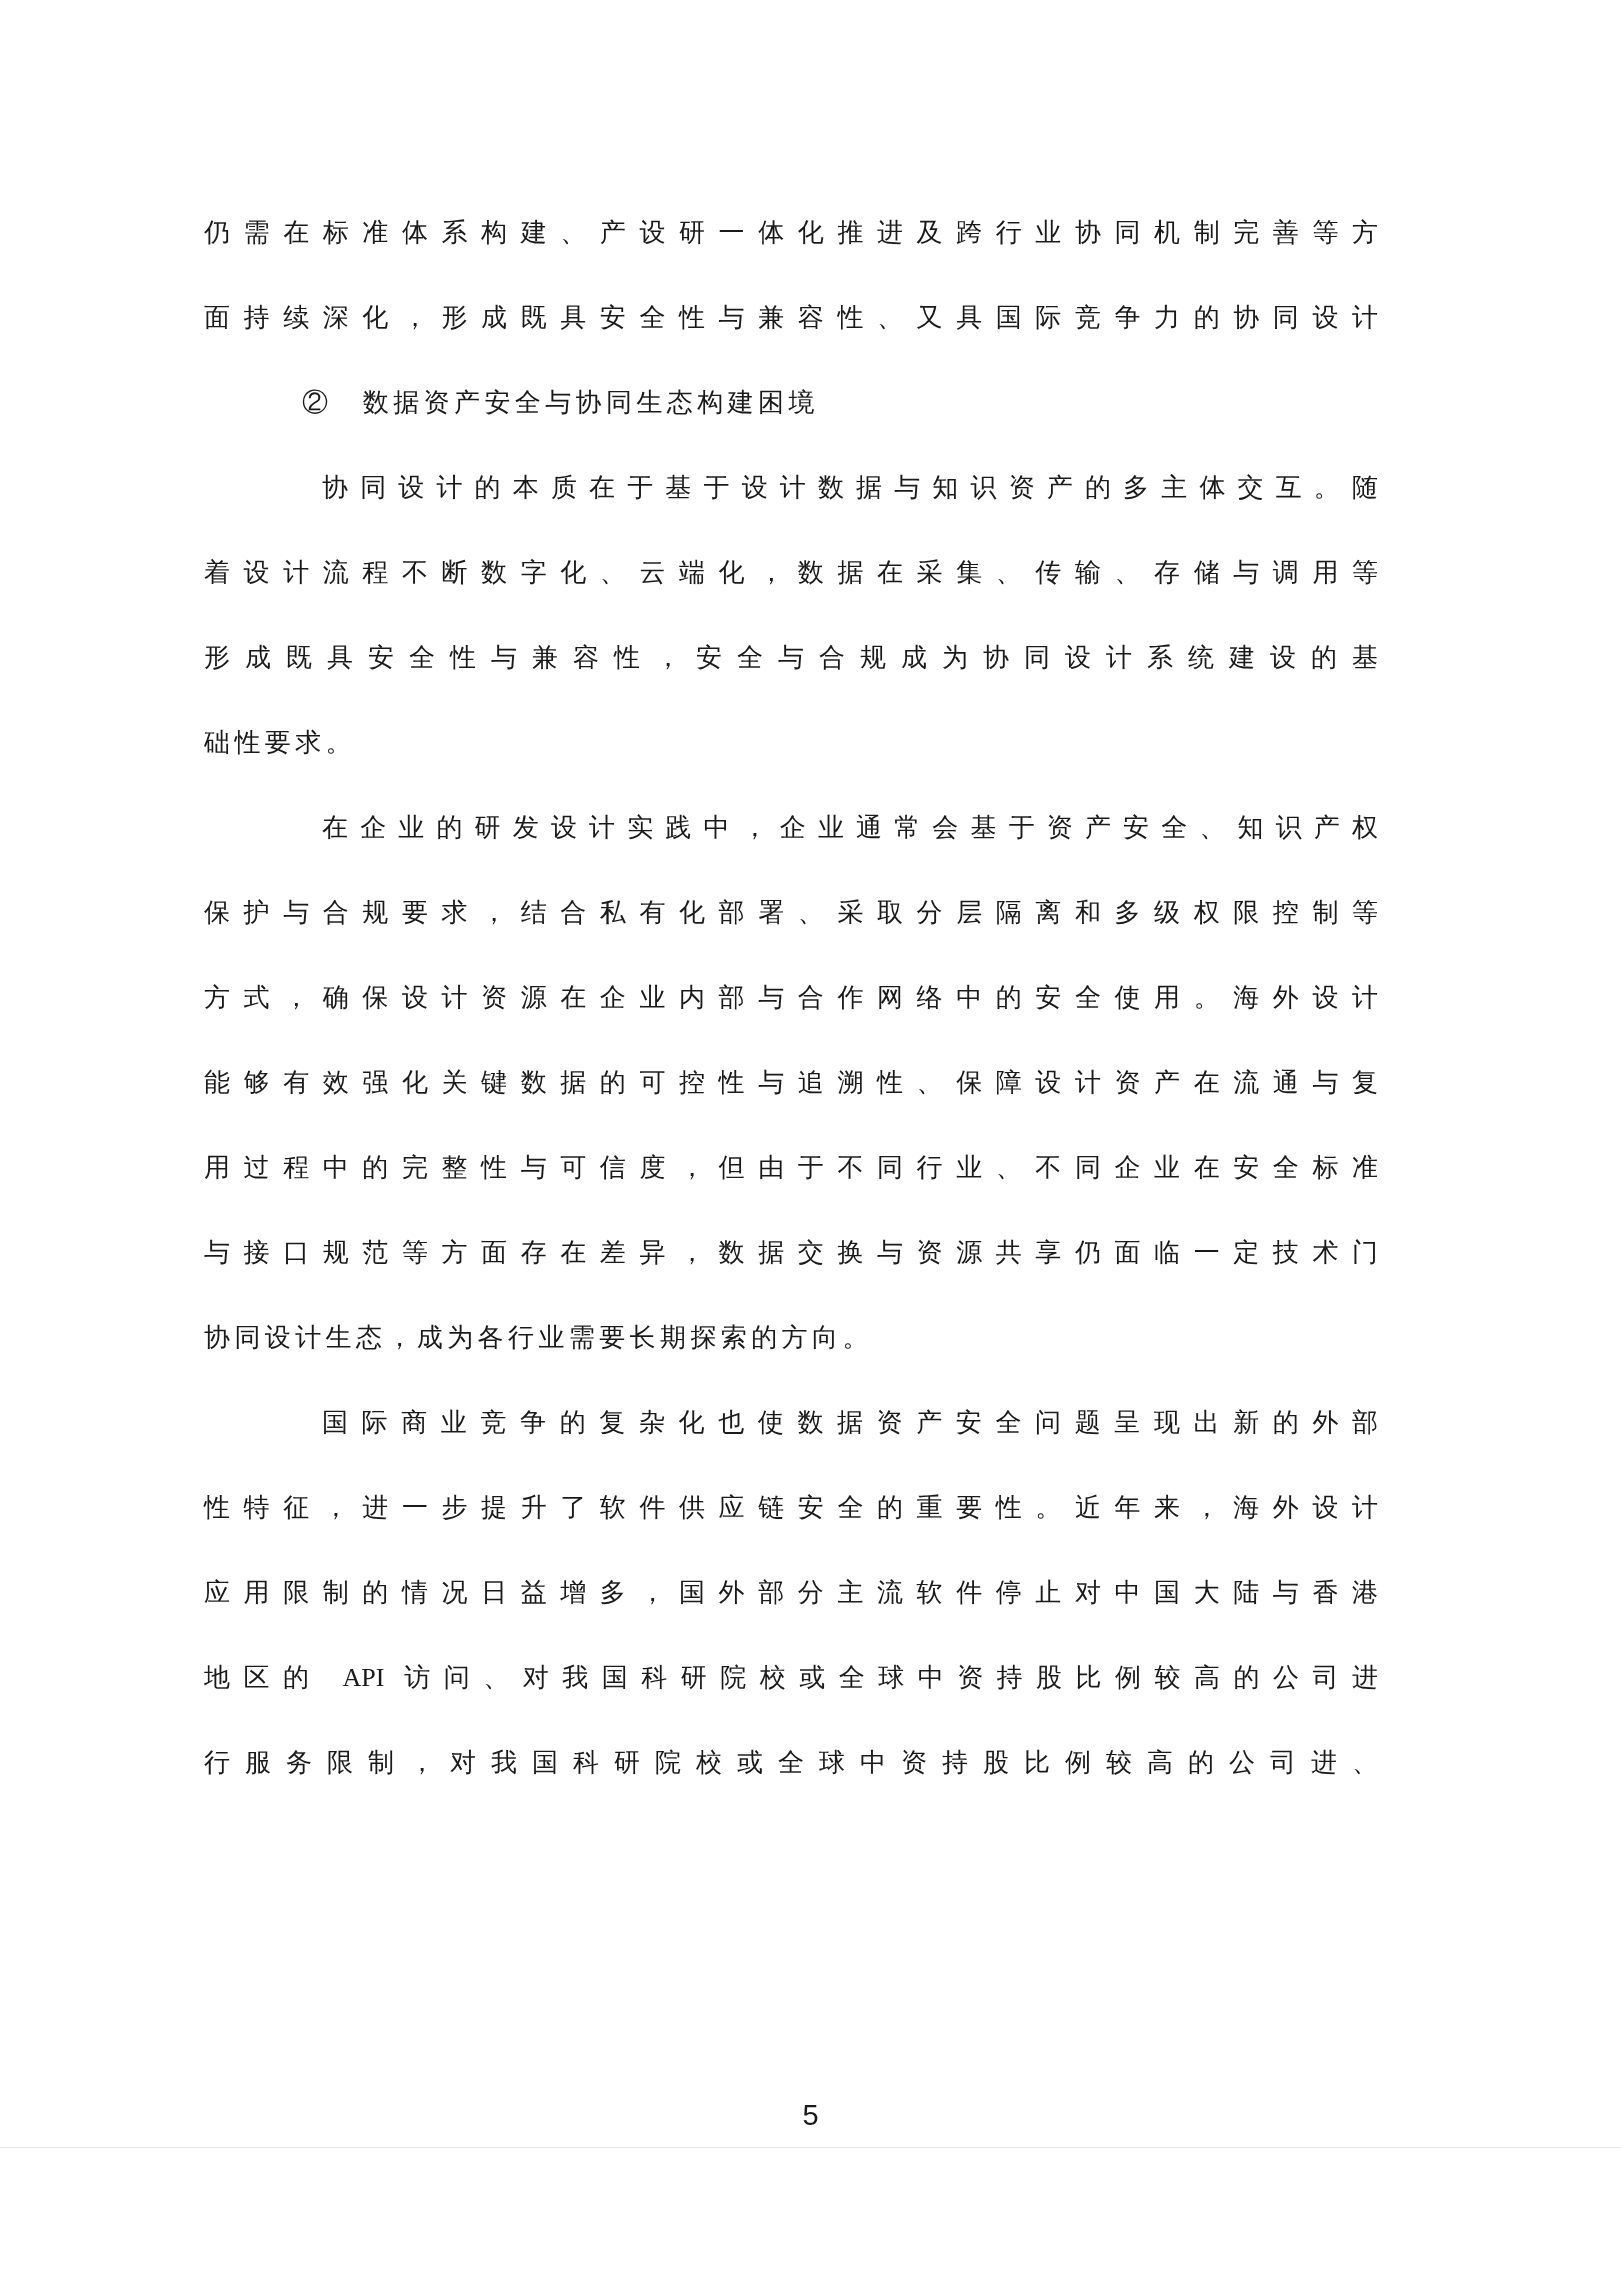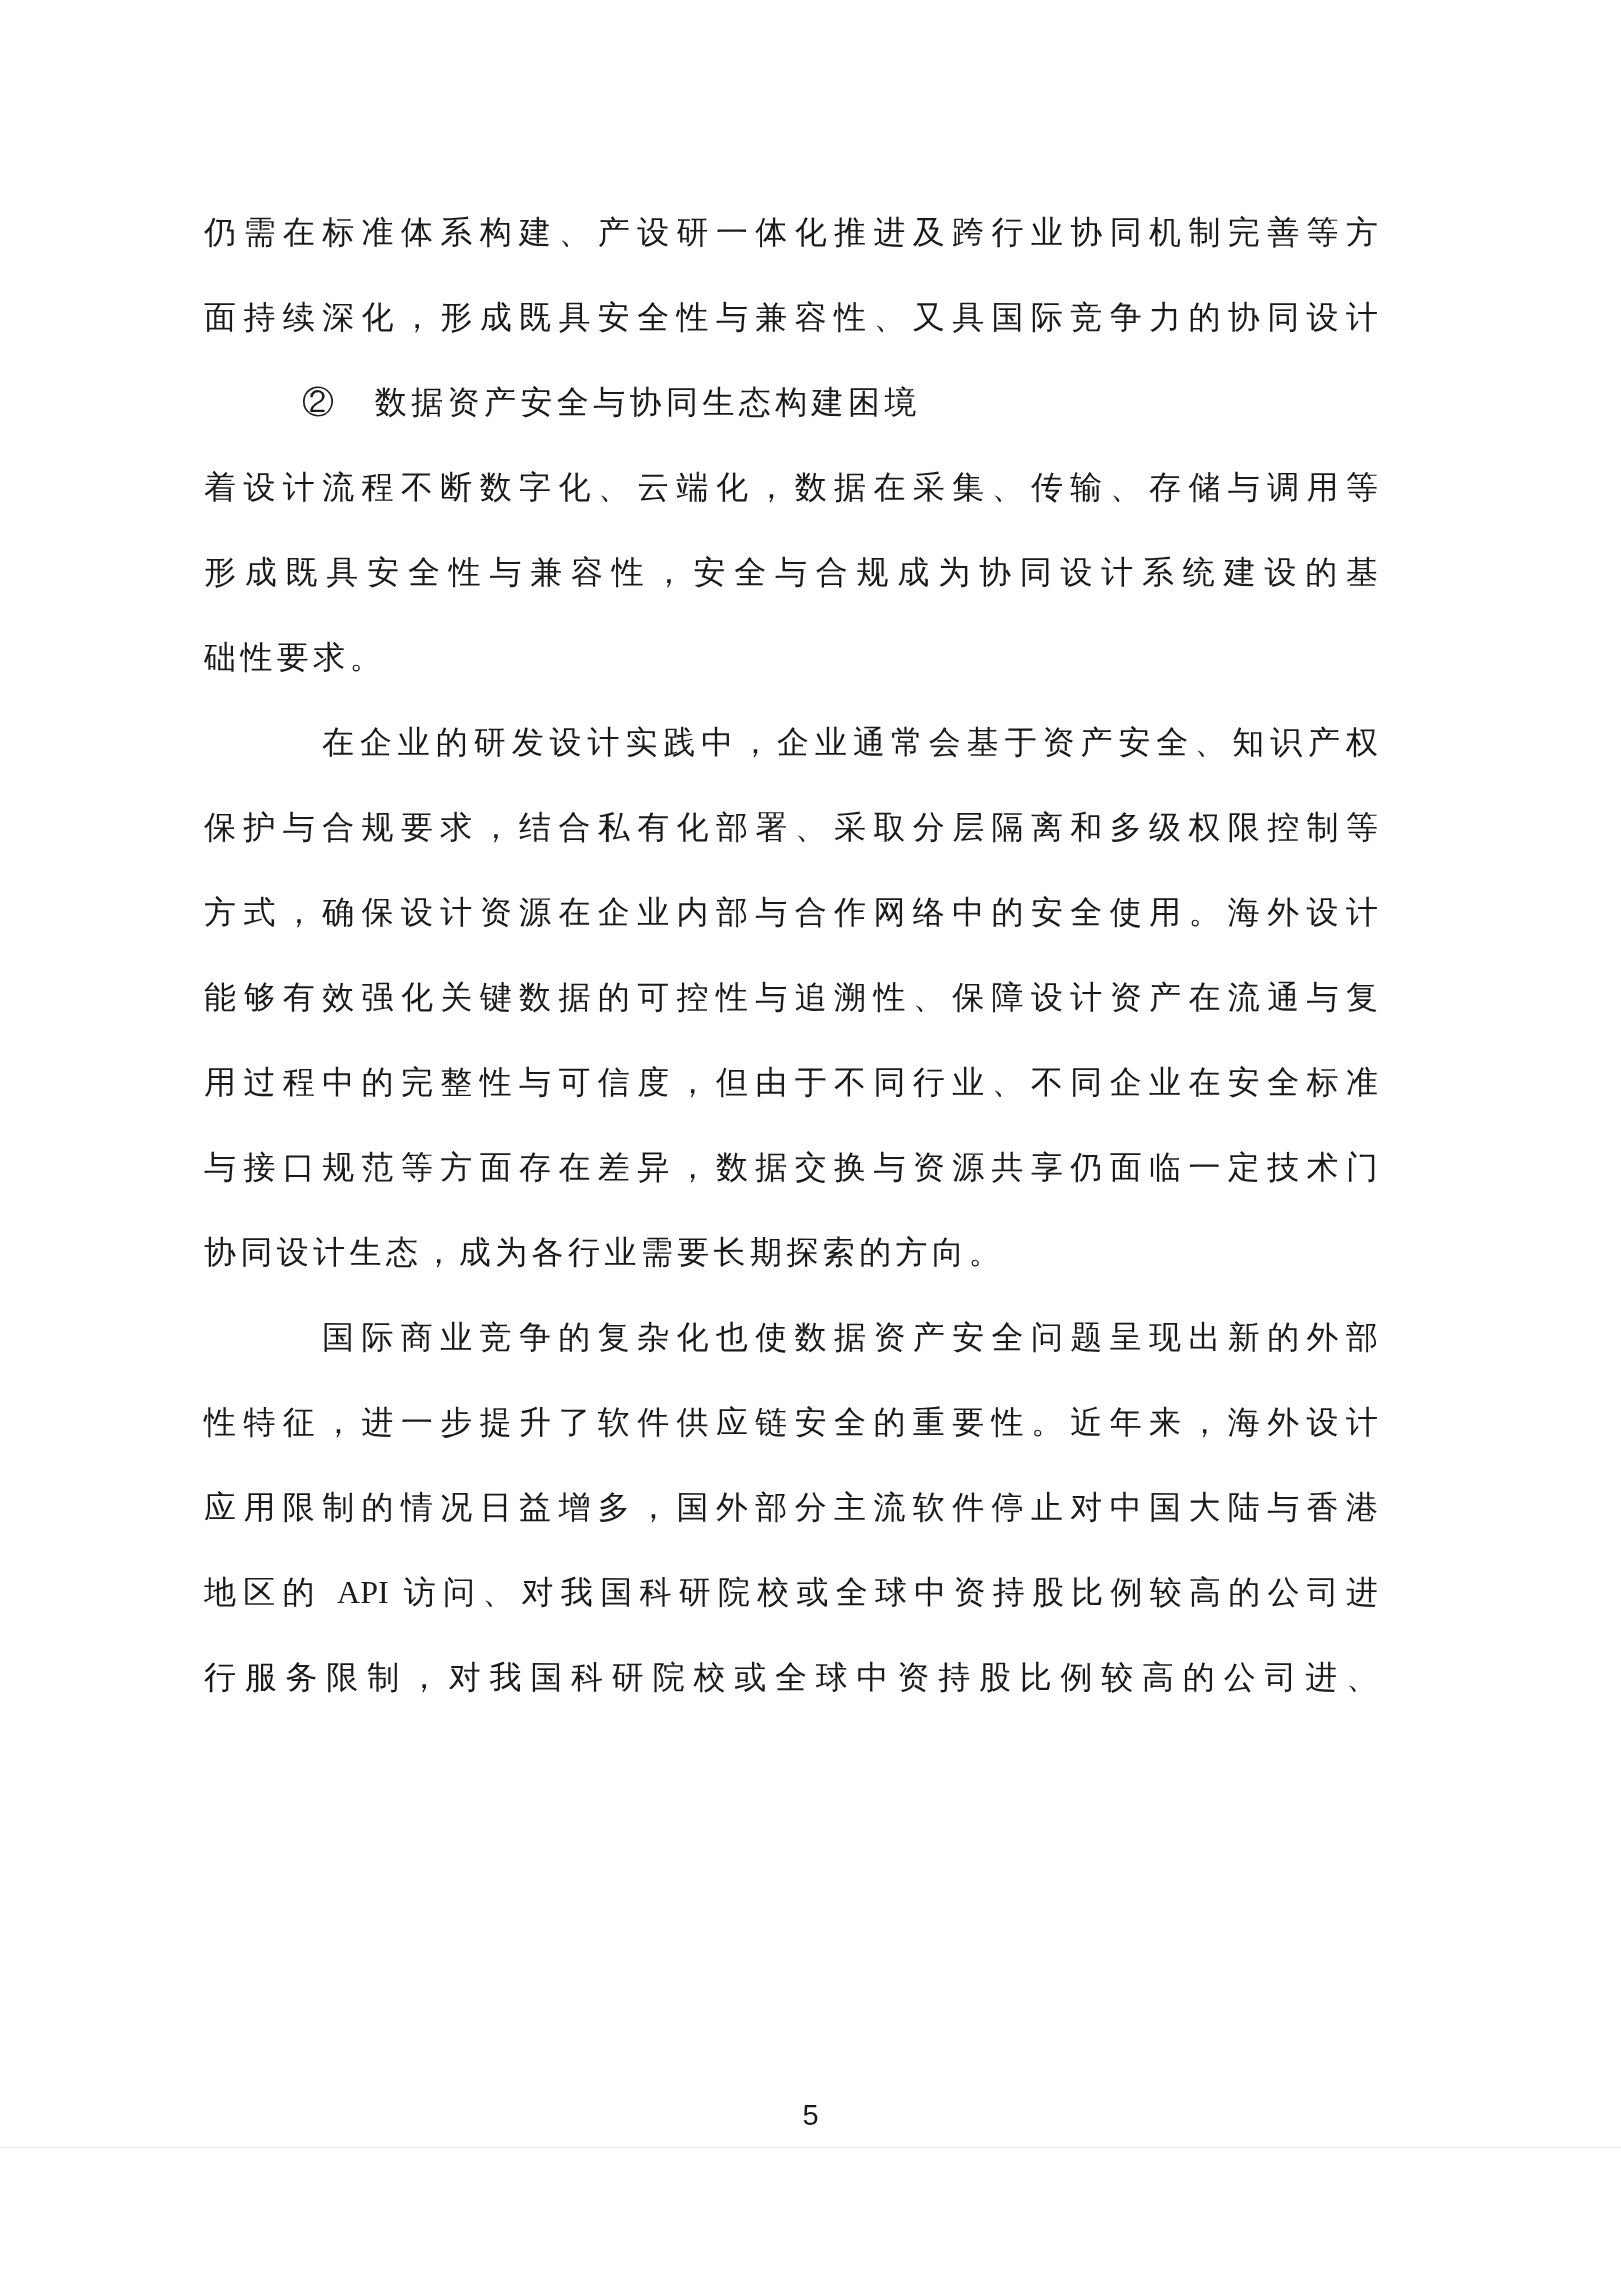--- a/index.html
+++ b/index.html
@@ -17,21 +17,21 @@
   }
   .text-block {
     position: absolute;
     left: 204px;
     top: 190px;
     width: 1174px;
   }
   .line {
     height: 85px;
     line-height: 85px;
-    font-size: 32px;
+    font-size: 26px;
     letter-spacing: 4.4px;
     white-space: nowrap;
     color: #1a1a1a;
   }
   .line.justify {
     letter-spacing: 0;
     white-space: normal;
     text-align: justify;
     text-align-last: justify;
   }
@@ -57,20 +57,21 @@
     background: #e6e6e6;
   }
 </style>
 </head>
 <body>
 
 <main class="text-block">
     <div class="line justify">仍需在标准体系构建、产设研一体化推进及跨行业协同机制完善等方</div>
     <div class="line justify">面持续深化，形成既具安全性与兼容性、又具国际竞争力的协同设计</div>
     <div class="line indent-item">②　数据资产安全与协同生态构建困境</div>
+    <div class="line justify indent-para">协同设计的本质在于基于设计数据与知识资产的多主体交互。随</div>
     <div class="line justify">着设计流程不断数字化、云端化，数据在采集、传输、存储与调用等</div>
     <div class="line justify">形成既具安全性与兼容性，安全与合规成为协同设计系统建设的基</div>
     <div class="line">础性要求。</div>
     <div class="line justify indent-para">在企业的研发设计实践中，企业通常会基于资产安全、知识产权</div>
     <div class="line justify">保护与合规要求，结合私有化部署、采取分层隔离和多级权限控制等</div>
     <div class="line justify">方式，确保设计资源在企业内部与合作网络中的安全使用。海外设计</div>
     <div class="line justify">能够有效强化关键数据的可控性与追溯性、保障设计资产在流通与复</div>
     <div class="line justify">用过程中的完整性与可信度，但由于不同行业、不同企业在安全标准</div>
     <div class="line justify">与接口规范等方面存在差异，数据交换与资源共享仍面临一定技术门</div>
     <div class="line">协同设计生态，成为各行业需要长期探索的方向。</div>

